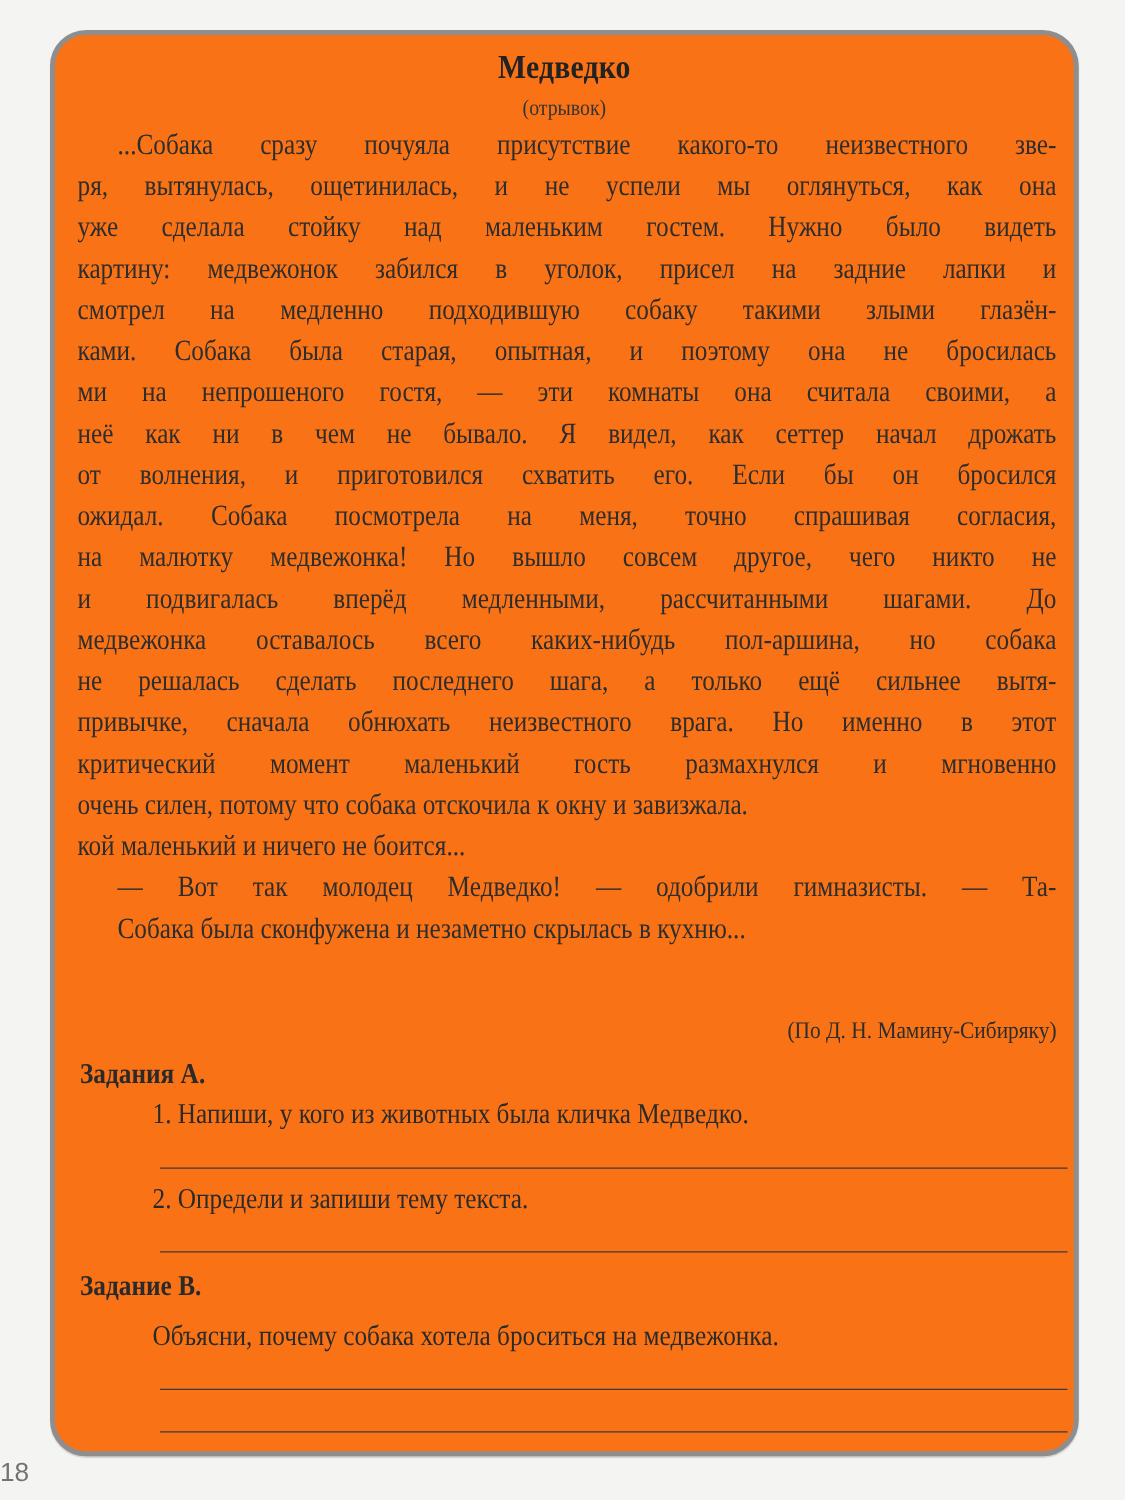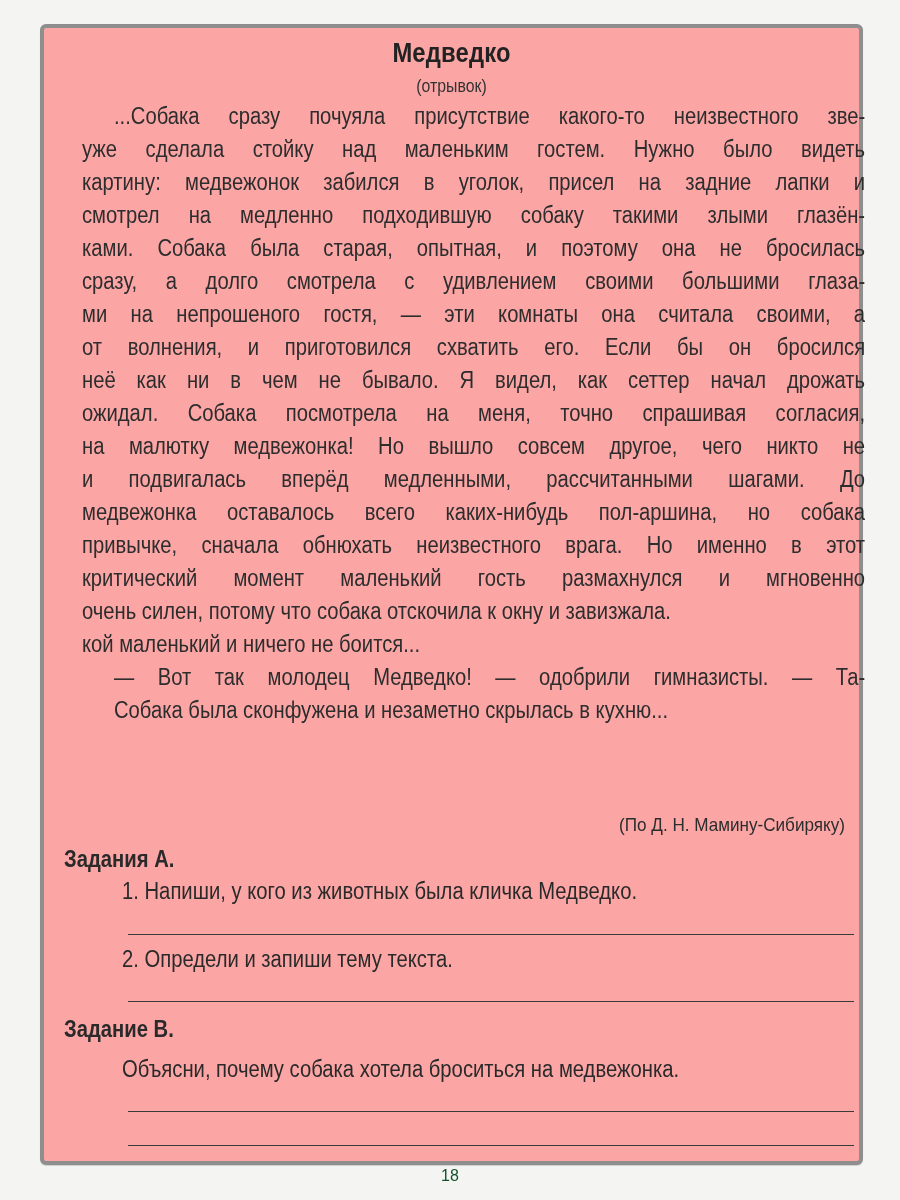--- a/index.html
+++ b/index.html
@@ -15,23 +15,24 @@
       font-family: "Liberation Sans", "DejaVu Sans", sans-serif;
       color: #2b2b2b;
     }
     .frame {
       position: absolute;
       left: 40px;
       top: 24px;
       width: 815px;
       height: 1133px;
       border: 4px solid #8e8e8e;
-      border-radius: 6px;
-      background: #fca5a5;
+      border-radius: 29px;
+      background: #f97316;
       box-shadow: 0 1px 1px rgba(0,0,0,0.15);
+      font-family: Liberation Serif, serif;
     }
     .title {
       position: absolute;
       left: 0;
       right: 0;
       top: 10px;
       text-align: center;
       font-weight: bold;
       font-size: 27px;
       letter-spacing: 0.2px;
@@ -46,21 +47,20 @@
       text-align: center;
       font-size: 18px;
       color: #333;
       transform: scaleX(0.88);
     }
     .body-text {
       position: absolute;
       left: 18px;
       width: 785px;
       top: 72px;
-      margin-left: 20px;
     }
     .line {
       display: block;
       height: 33px;
       line-height: 33px;
       font-size: 23.5px;
       white-space: nowrap;
       text-align: justify;
       text-align-last: justify;
       transform-origin: left center;
@@ -110,72 +110,75 @@
       left: 84px;
       width: 726px;
       height: 0;
       border-top: 1.5px solid #3a3a3a;
     }
     .page-number {
       position: absolute;
       left: 0;
       right: 0;
       top: 1167px;
-      text-align: center;
-      font-size: 16px;
-      color: #14532d;
+      text-align: left;
+      font-size: 21px;
+      color: #737373;
     }
   </style>
 </head>
 <body>
 
 <div class="frame">
 
   <div class="title">Медведко</div>
   <div class="subtitle">(отрывок)</div>
 
   <div class="body-text">
     <span class="line indent">
         <span class="line-inner">...Собака сразу почуяла присутствие какого-то неизвестного зве-</span>
       </span>
     <span class="line">
+        <span class="line-inner">ря, вытянулась, ощетинилась, и не успели мы оглянуться, как она</span>
+      </span>
+    <span class="line">
         <span class="line-inner">уже сделала стойку над маленьким гостем. Нужно было видеть</span>
       </span>
     <span class="line">
         <span class="line-inner">картину: медвежонок забился в уголок, присел на задние лапки и</span>
       </span>
     <span class="line">
         <span class="line-inner">смотрел на медленно подходившую собаку такими злыми глазён-</span>
       </span>
     <span class="line">
         <span class="line-inner">ками. Собака была старая, опытная, и поэтому она не бросилась</span>
       </span>
     <span class="line">
-        <span class="line-inner">сразу, а долго смотрела с удивлением своими большими глаза-</span>
-      </span>
-    <span class="line">
         <span class="line-inner">ми на непрошеного гостя, — эти комнаты она считала своими, а</span>
       </span>
     <span class="line">
+        <span class="line-inner">неё как ни в чем не бывало. Я видел, как сеттер начал дрожать</span>
+      </span>
+    <span class="line">
         <span class="line-inner">от волнения, и приготовился схватить его. Если бы он бросился</span>
       </span>
     <span class="line">
-        <span class="line-inner">неё как ни в чем не бывало. Я видел, как сеттер начал дрожать</span>
-      </span>
-    <span class="line">
         <span class="line-inner">ожидал. Собака посмотрела на меня, точно спрашивая согласия,</span>
       </span>
     <span class="line">
         <span class="line-inner">на малютку медвежонка! Но вышло совсем другое, чего никто не</span>
       </span>
     <span class="line">
         <span class="line-inner">и подвигалась вперёд медленными, рассчитанными шагами. До</span>
       </span>
     <span class="line">
         <span class="line-inner">медвежонка оставалось всего каких-нибудь пол-аршина, но собака</span>
+      </span>
+    <span class="line">
+        <span class="line-inner">не решалась сделать последнего шага, а только ещё сильнее вытя-</span>
       </span>
     <span class="line">
         <span class="line-inner">привычке, сначала обнюхать неизвестного врага. Но именно в этот</span>
       </span>
     <span class="line">
         <span class="line-inner">критический момент маленький гость размахнулся и мгновенно</span>
       </span>
     <span class="line last">
         <span class="line-inner">очень силен, потому что собака отскочила к окну и завизжала.</span>
       </span>

